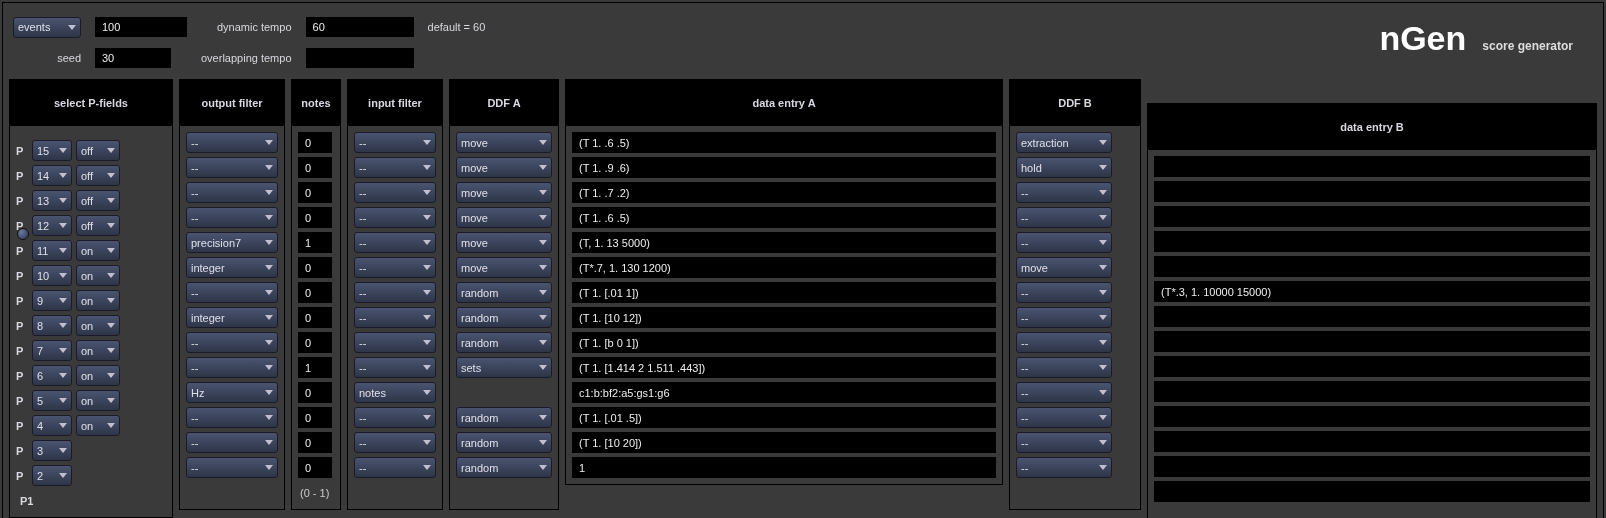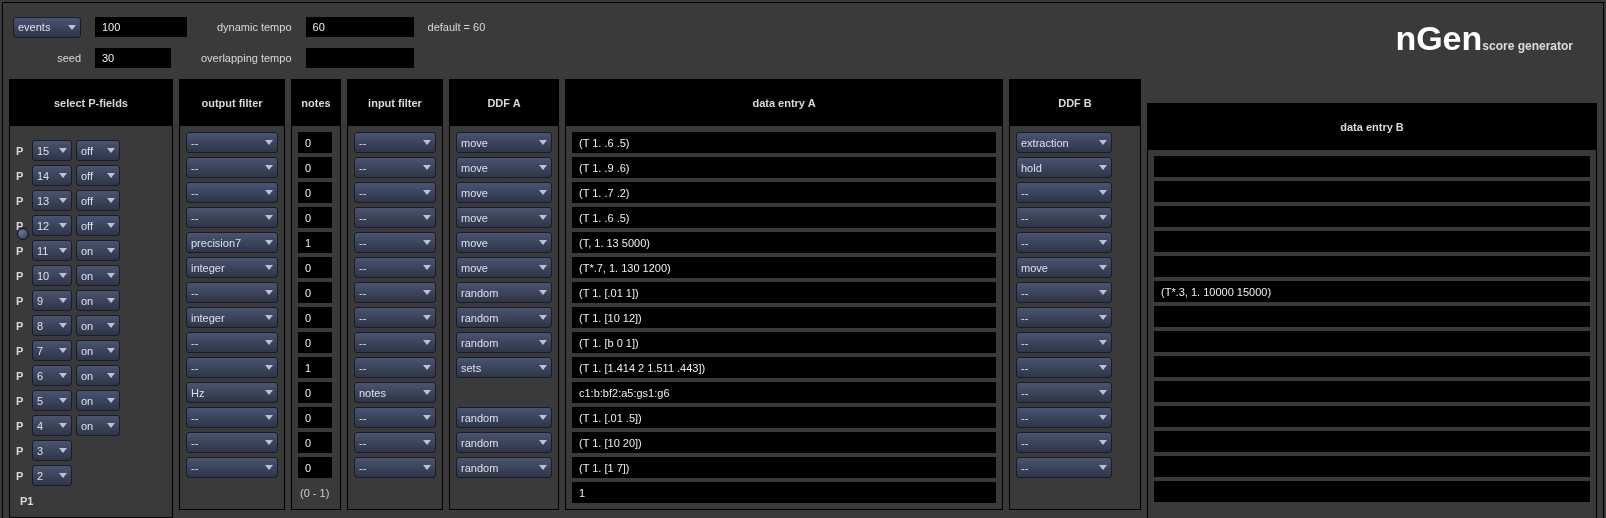--- a/index.html
+++ b/index.html
@@ -70,21 +70,21 @@
     border-right: 4px solid transparent;
     border-top: 5px solid #c0c0d0;
     margin-left: 4px;
   }
   .brand {
     position: absolute;
     right: 30px;
     top: 16px;
     display: flex;
     align-items: baseline;
-    gap: 0;
+    gap: 16px;
   }
   .brand-name { font-size: 34px; font-weight: bold; color: #fff; letter-spacing: 0px; }
   .brand-sub { font-size: 12px; color: #ddd; font-weight: bold; }
 
   .columns {
     display: flex;
     gap: 6px;
     padding: 0 6px 6px 6px;
     align-items: flex-start;
   }
@@ -726,23 +726,20 @@
           <div class="row-line">
             <input class="data-input" value="c1:b:bf2:a5:gs1:g6" style="">
           </div>
           <div class="row-line">
             <input class="data-input" value="(T 1. [.01 .5])" style="">
           </div>
           <div class="row-line">
             <input class="data-input" value="(T 1. [10 20])" style="">
           </div>
           <div class="row-line">
-            <input class="data-input" value="(T 1. [1 7])" style="">
-          </div>
-          <div class="row-line">
             <input class="data-input" value="1" style="">
           </div>
         </div>
     </div>
 
     <div class="panel ddfb-panel">
       <div class="panel-hdr">DDF B</div>
       <div class="panel-body" id="ddfb-rows">
           <div class="row-line">
             <div class="dropdown dd-ddf">

